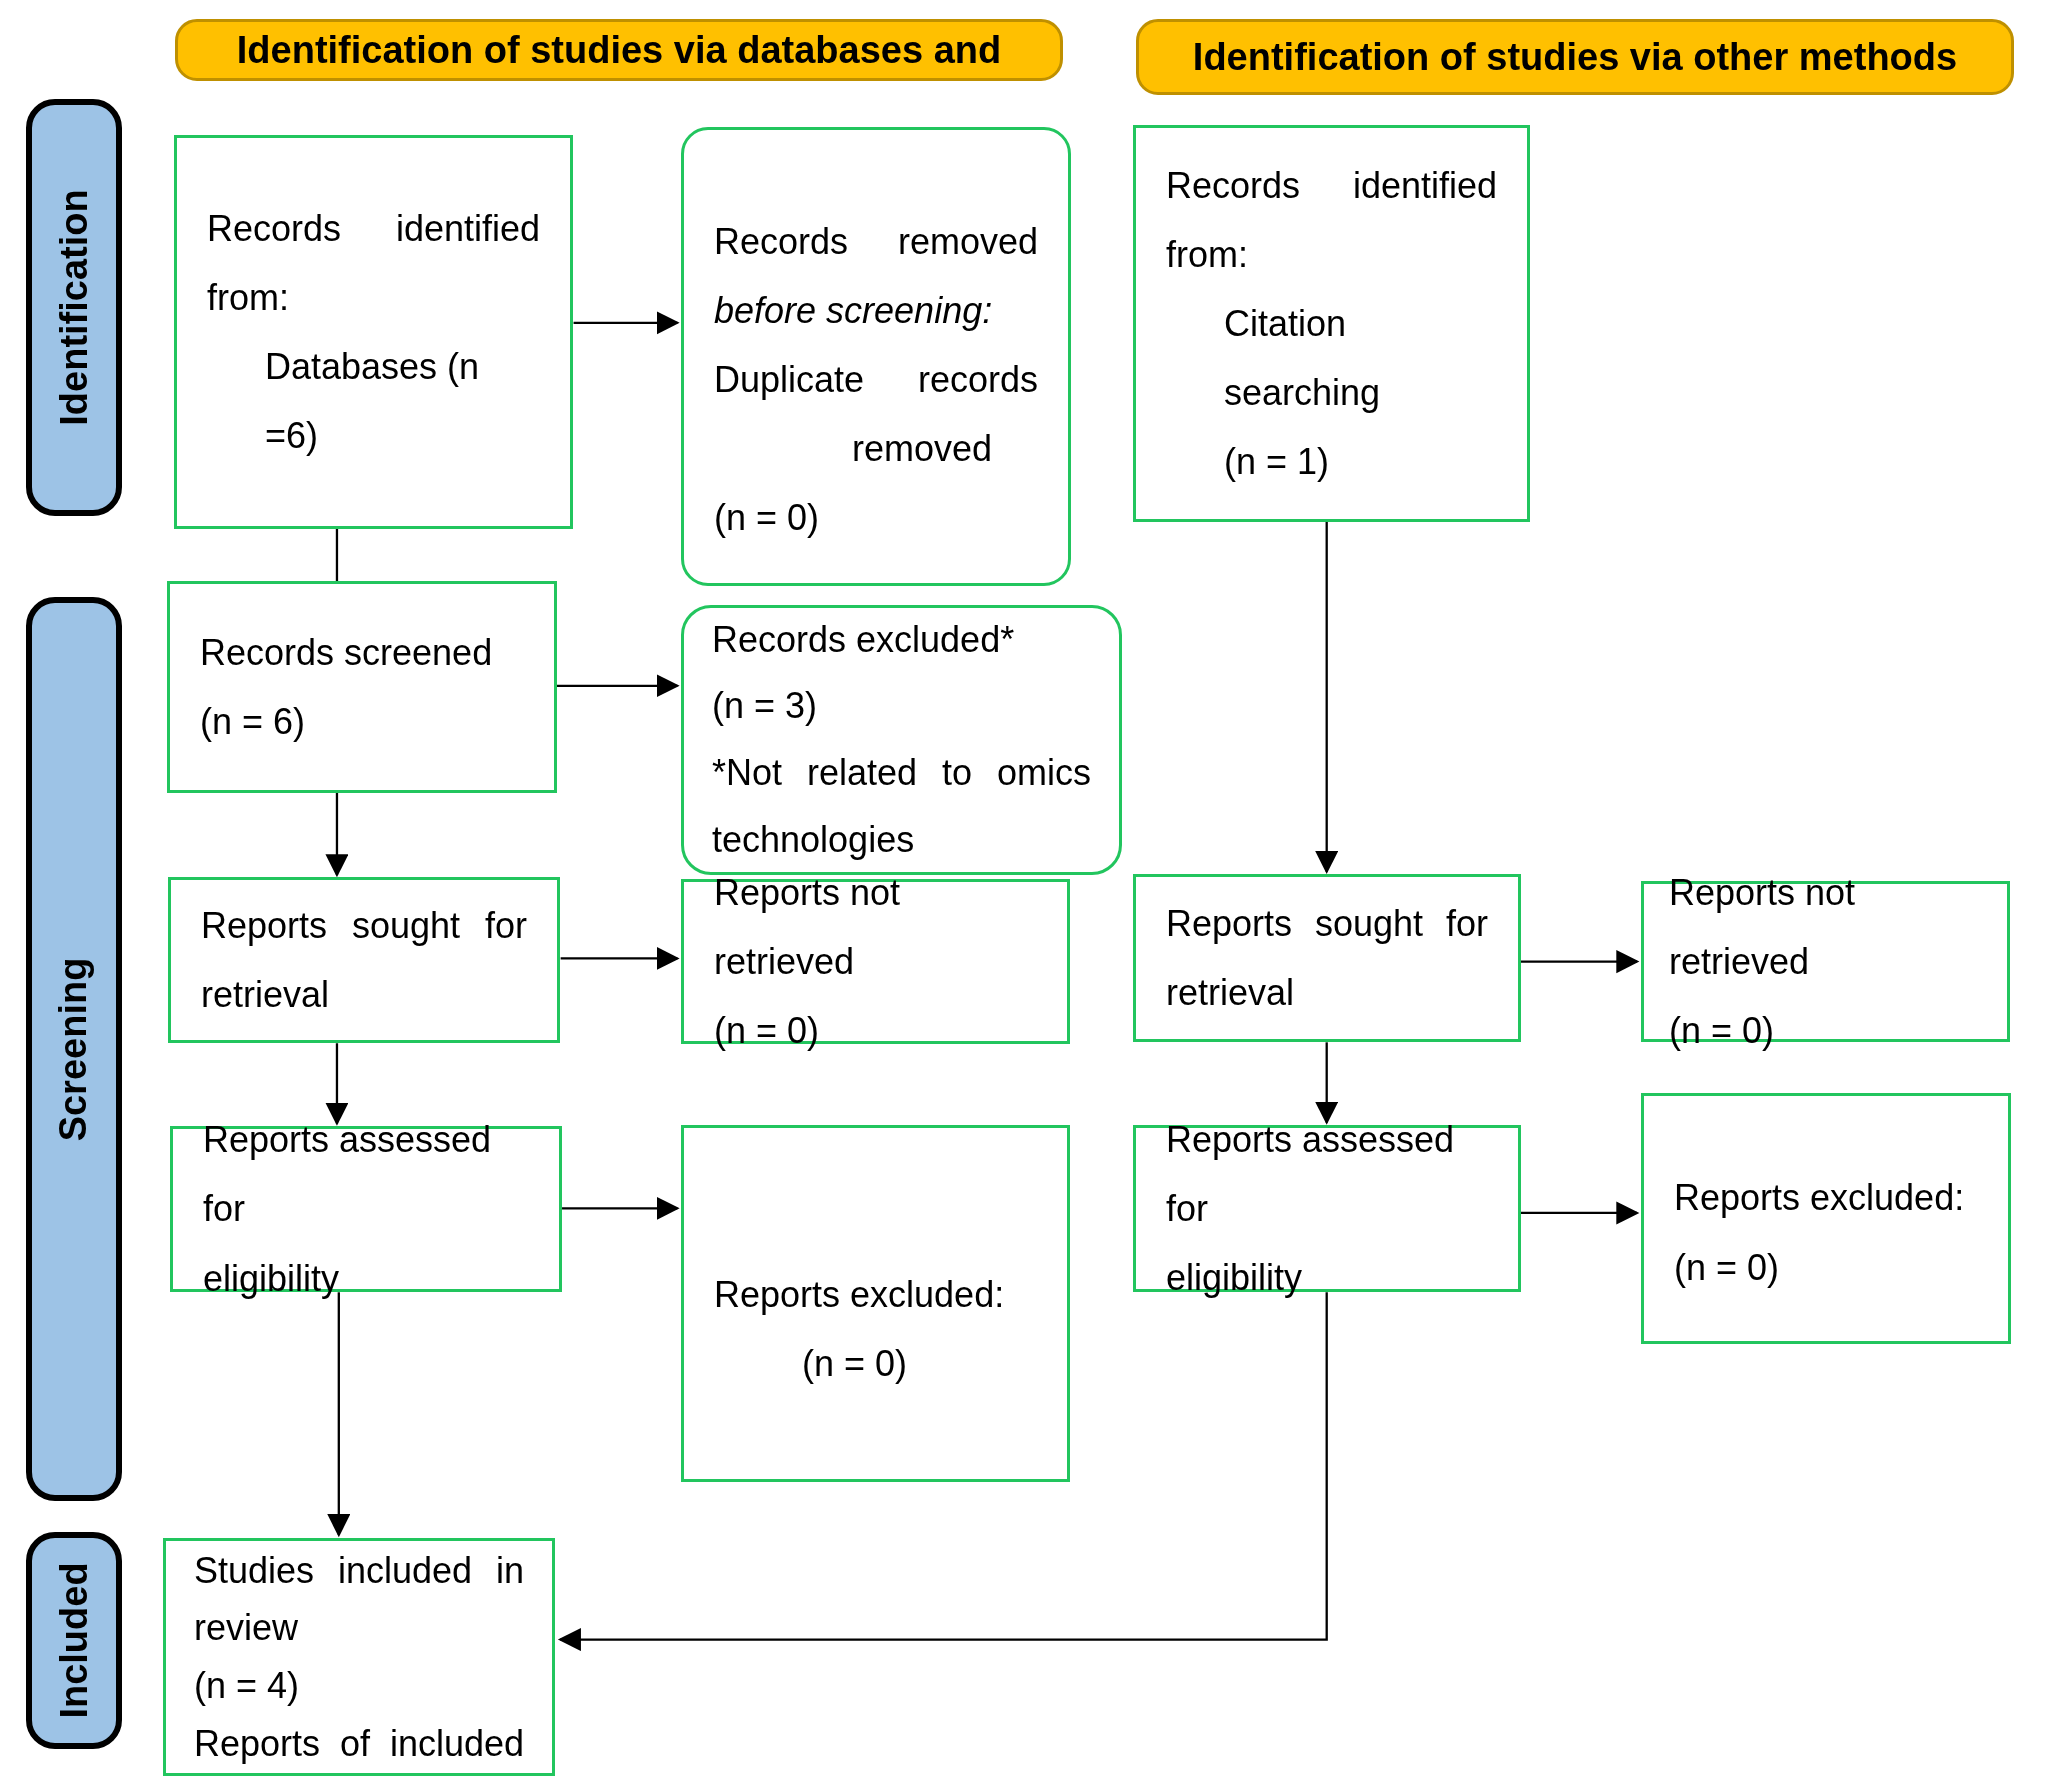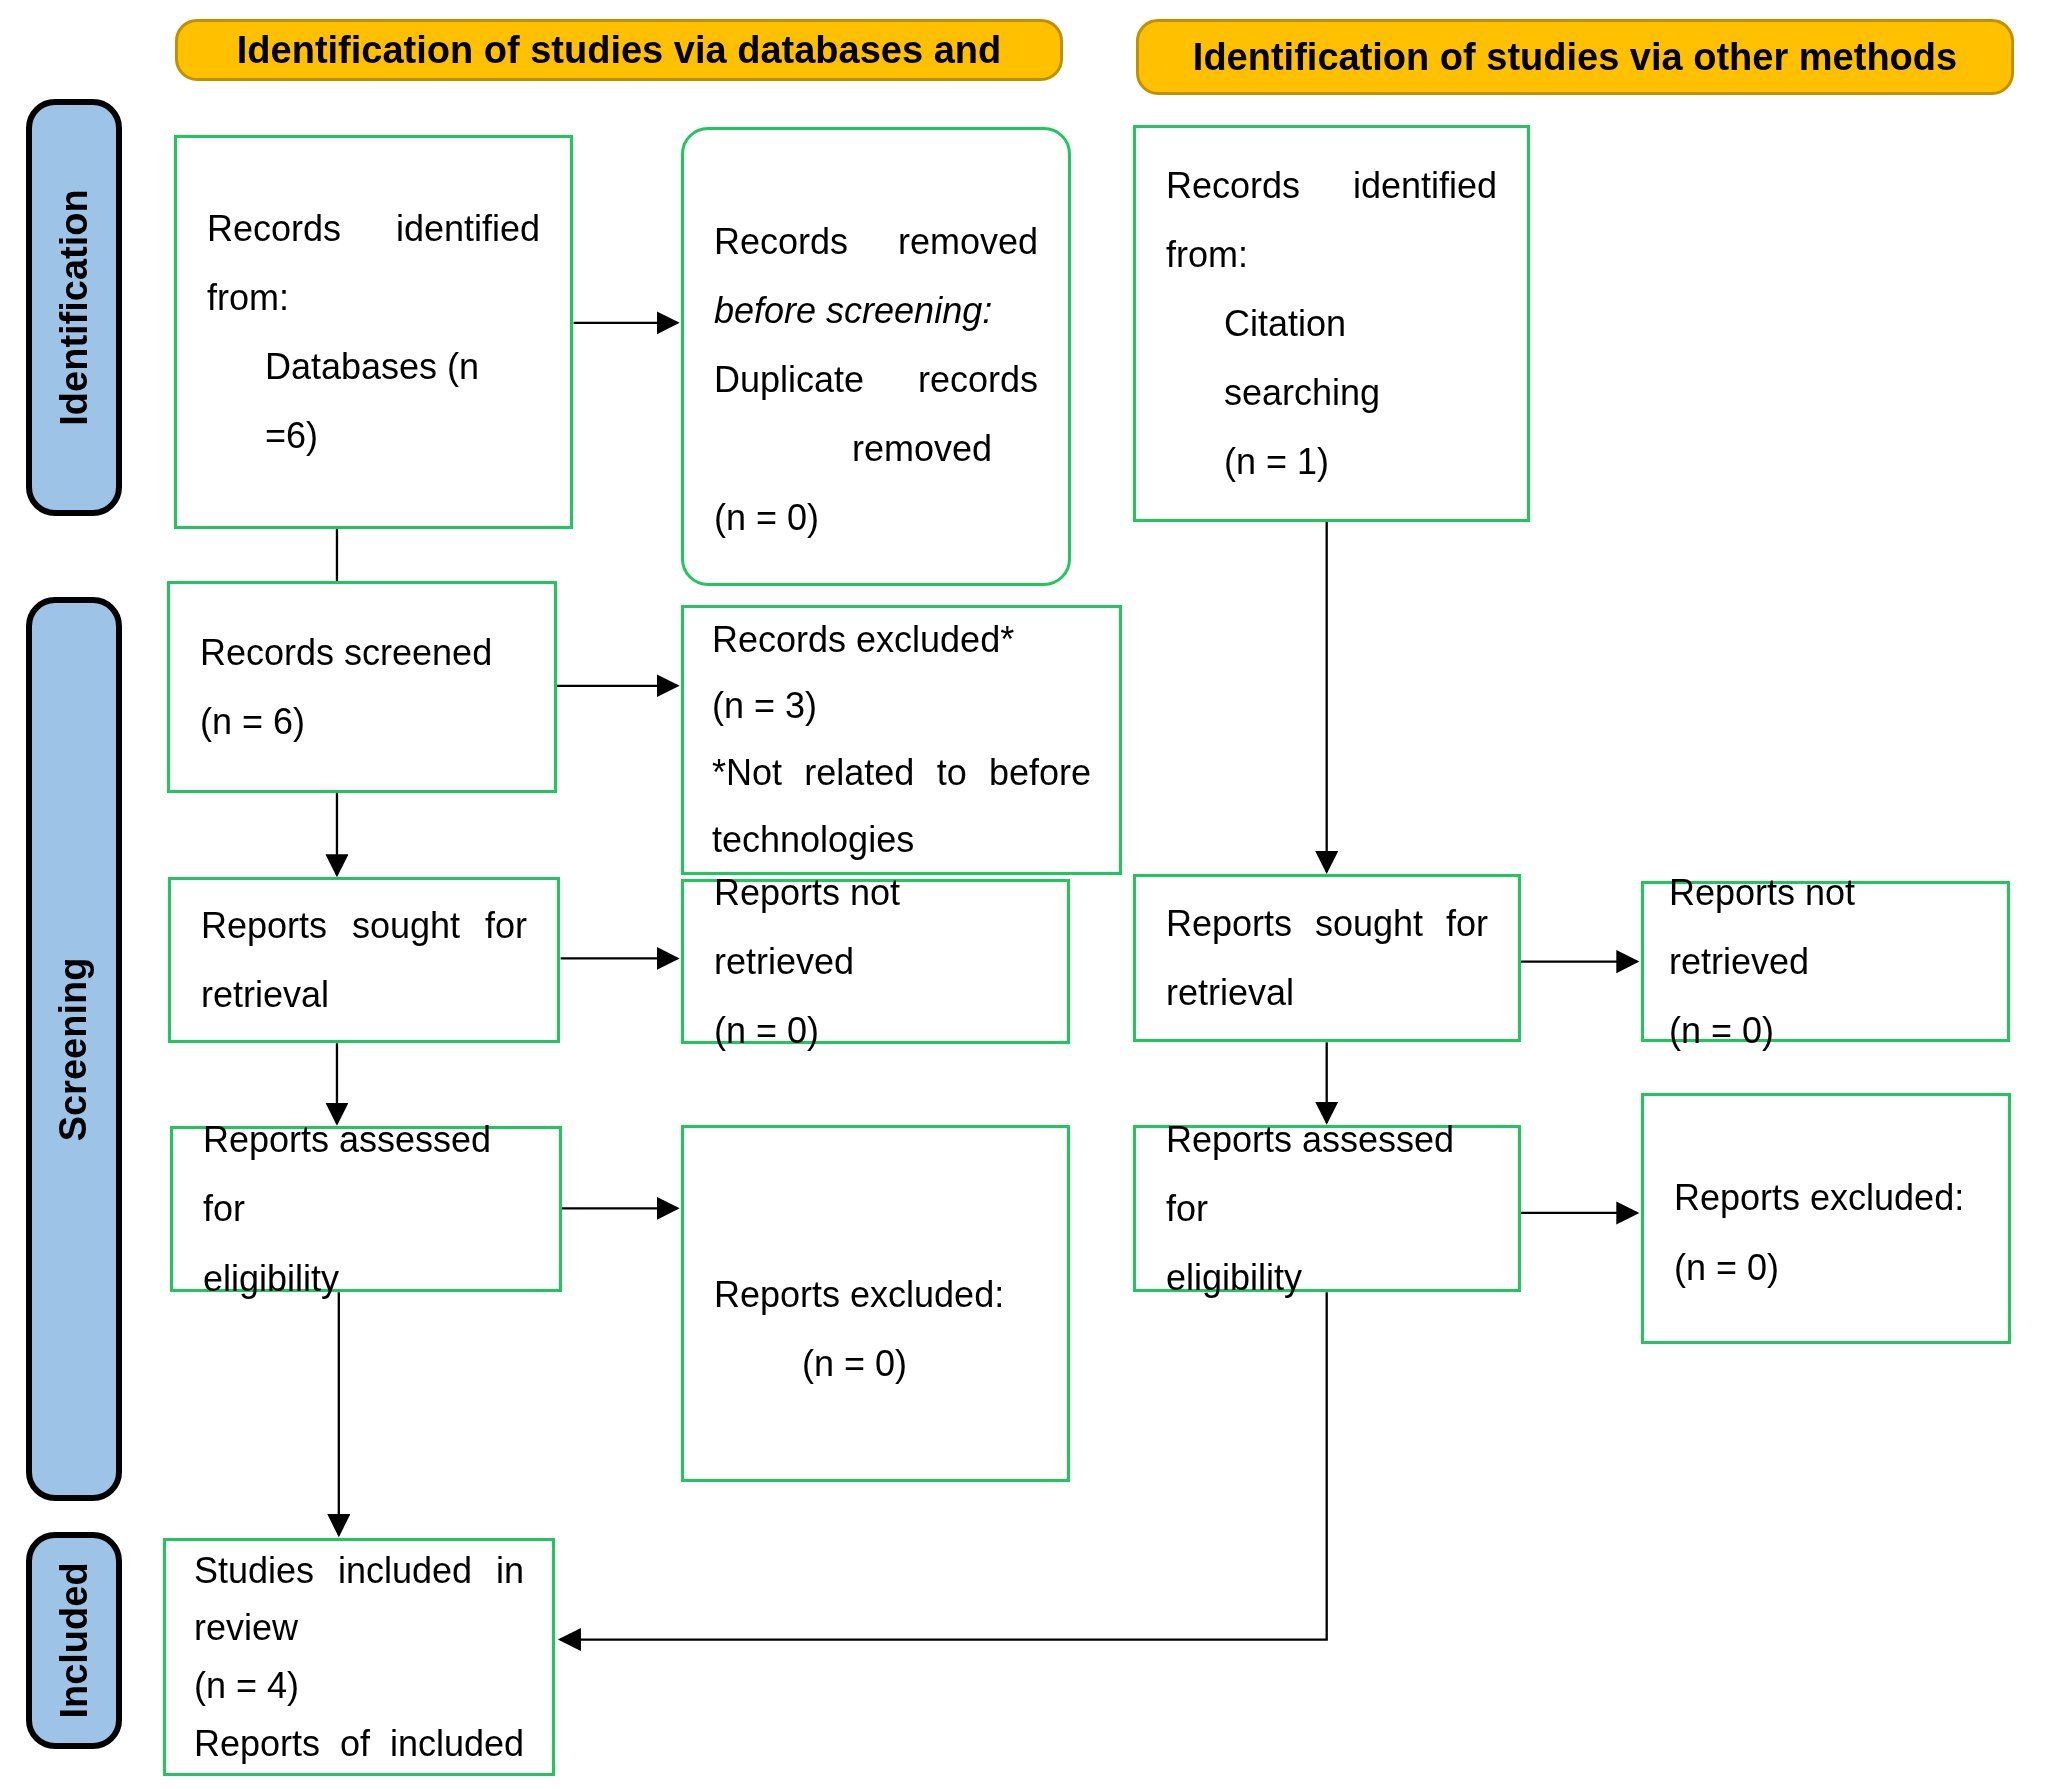--- a/index.html
+++ b/index.html
@@ -30,21 +30,21 @@
     background:#fff;border:3px solid #22c55e;
     display:flex;flex-direction:column;justify-content:center;
     padding:0 30px;font-size:36px;line-height:1.92;
   }
   .box .ln{display:block;width:100%;}
   .spread{text-align:justify;text-align-last:justify;}
   .ind{padding-left:58px;box-sizing:border-box;}
   .ind-sm{padding-left:88px;box-sizing:border-box;}
   .ind-lg{padding-left:138px;box-sizing:border-box;}
   .it{font-style:italic;}
-  .lh-mid{line-height:1.85;}
+  .lh-mid{line-height:1.85;border-radius:30px;}
   .lh-tight{line-height:1.6;}
   #arrows{position:absolute;left:0;top:0;width:2046px;height:1789px;pointer-events:none;}
 </style>
 </head>
 <body>
 
 <svg id="arrows" viewBox="0 0 4435 3879">
   <defs>
     <marker id="ah" markerWidth="12" markerHeight="12" refX="9" refY="5" orient="auto" markerUnits="strokeWidth">
       <path d="M0,0 L10,5 L0,10 z" fill="#000"></path>
@@ -116,21 +116,21 @@
   <span class="ln spread">Records removed</span>
   <span class="ln it">before screening:</span>
   <span class="ln spread">Duplicate records</span>
   <span class="ln ind-lg">removed</span>
   <span class="ln">(n = 0)</span>
 </div>
 
 <div class="box lh-mid" style="left:681px;top:605px;width:441px;height:270px;padding:0 28px;">
   <span class="ln">Records excluded*</span>
   <span class="ln">(n = 3)</span>
-  <span class="ln spread">*Not related to before</span>
+  <span class="ln spread">*Not related to omics</span>
   <span class="ln">technologies</span>
 </div>
 
 <div class="box" style="left:681px;top:879px;width:389px;height:165px;">
   <span class="ln">Reports not retrieved</span>
   <span class="ln">(n = 0)</span>
 </div>
 
 <div class="box" style="left:681px;top:1125px;width:389px;height:357px;padding-top:51px;">
   <span class="ln">Reports excluded:</span>

